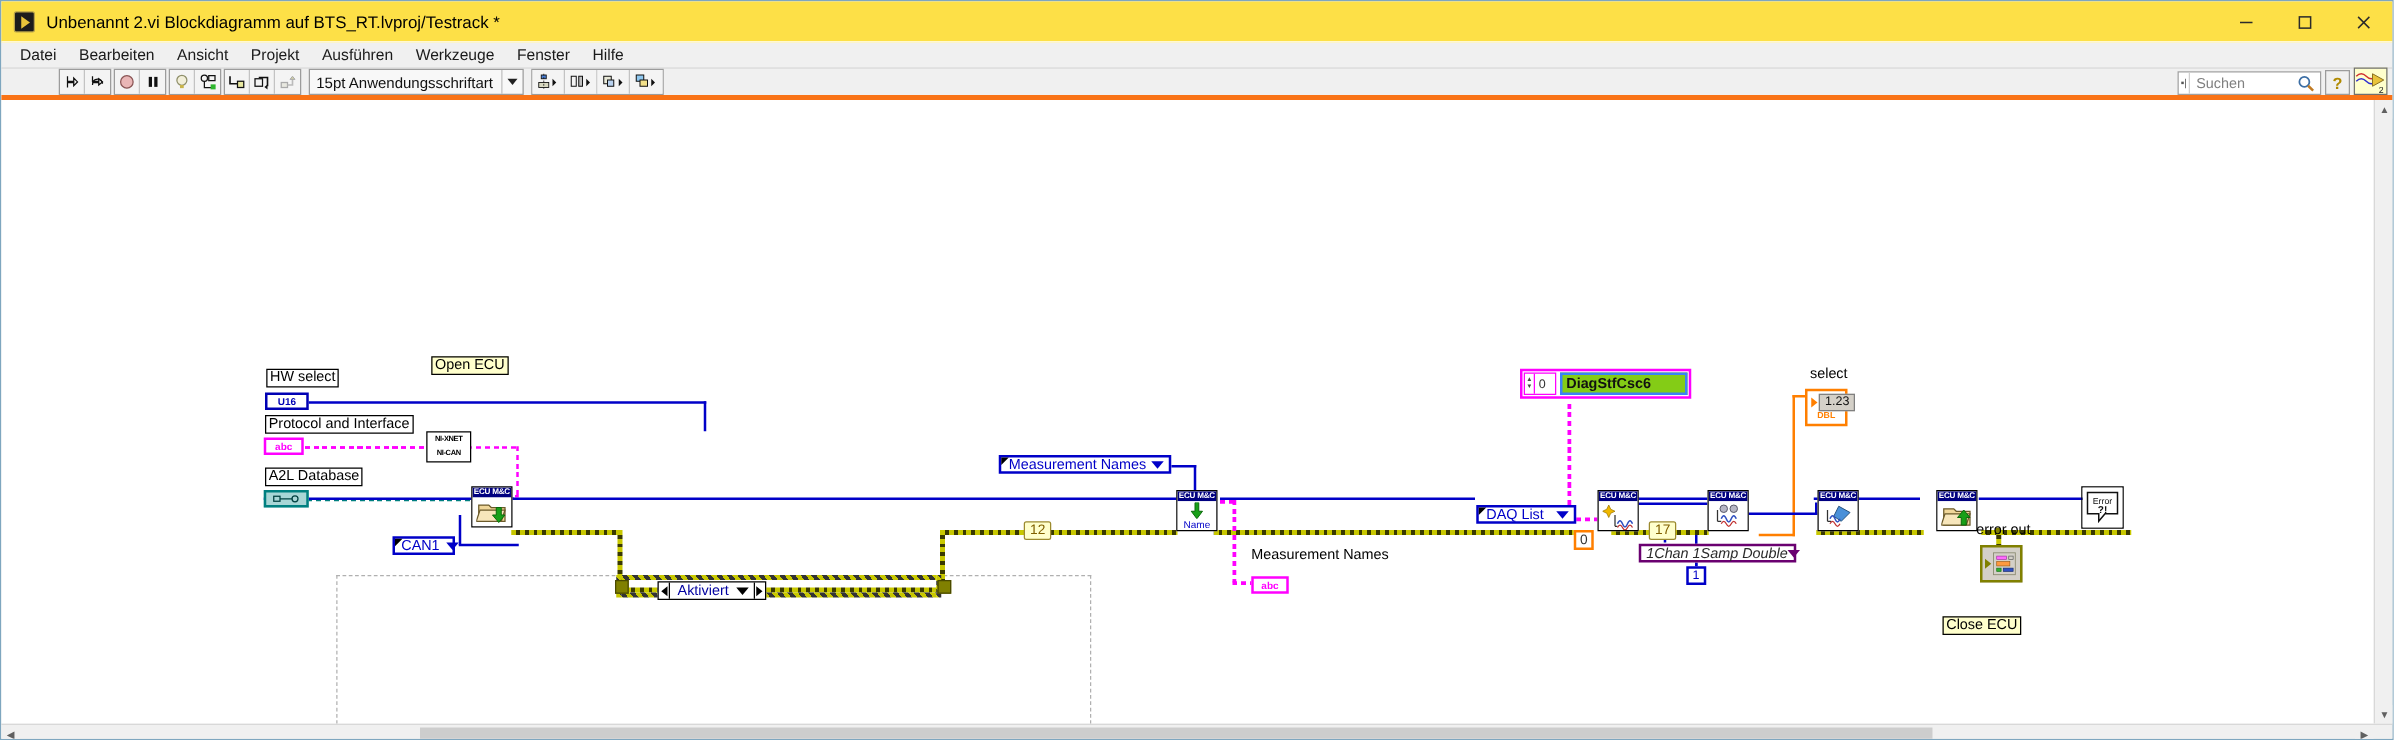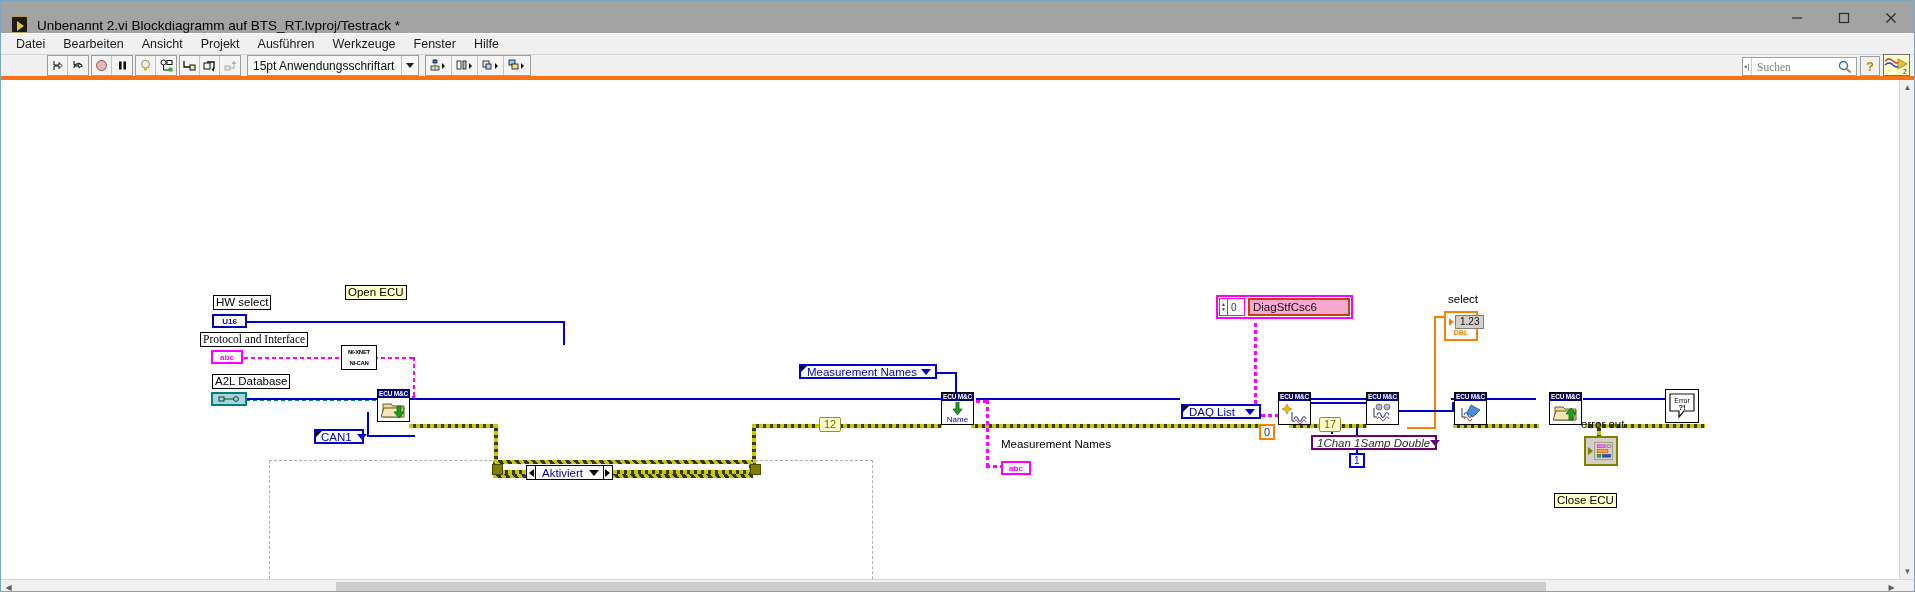--- a/index.html
+++ b/index.html
@@ -15,23 +15,23 @@
     position: relative;
     width: 1915px; height: 592px;
     background: #f0f0f0;
     border: 1px solid #7ea6bf;
     overflow: hidden;
   }
   
   .titlebar {
     position: relative;
     height: 33px;
-    background: #a3a3a3;
+    background: #fde047;
     display: flex;
-    align-items: flex-end;
+    align-items: center;
     border-bottom: 1px solid #ffffff;
   }
   .app-icon {
     width: 17px; height: 17px;
     margin-left: 10px; margin-right: 9px;
     background: #1c1c1c;
     border: 1px solid #b8a24a;
     border-radius: 2px;
     position: relative;
     flex: none;
@@ -134,21 +134,21 @@
     background: #ffffff;
     font-size: 11.5px; color: #808080;
     margin-right: 3px;
   }
   .search-box .sb-grip {
     width: 9px; height: 17px;
     border-right: 1px solid #cfcfcf;
     display:flex;align-items:center;justify-content:center;
     font-size: 8px; color: #555;
   }
-  .search-box .sb-text { flex: 1; padding-left: 5px; font-family: Liberation Serif, serif; }
+  .search-box .sb-text { flex: 1; padding-left: 5px; }
   .help-btn {
     width: 20px; height: 20px;
     border: 1px solid #9c9c9c;
     background: #f0f0f0;
     display: flex; align-items: center; justify-content: center;
     font-size: 13px; font-weight: bold; color: #b08a00;
     margin-right: 3px;
   }
   .ctxhelp {
     width: 27px; height: 22px;
@@ -307,27 +307,28 @@
     font-size: 10px; color: #333;
   }
   .arr-index .spin {
     width: 8px; height: 100%;
     display: flex; flex-direction: column;
     justify-content: center; align-items: center;
     border-right: 1px solid #ff00ff;
     font-size: 5px; line-height: 5px; color: #444;
   }
   .arr-elem {
-    border: 2px solid #c2410c;
-    background: #f9a8d4;
+    border: 2px solid #3b82f6;
+    background: #84cc16;
     font-size: 11.5px;
     color: #111;
     padding: 0 3px;
     display: flex; align-items: center;
     margin-left: 3px;
+    font-weight: bold;
   }
 
   
   .dbl-ind {
     position: absolute;
     border: 2px solid #ff7f00;
     background: #ffffff;
     padding: 2px 3px;
   }
   .dbl-ind .dv {
@@ -716,21 +717,21 @@
       <span class="ch-right">
           <span class="tri-r"></span>
         </span>
     </div>
 
     <div class="lbl" style="left:212px; top:215px;">HW select</div>
     <div class="term term-u16" style="left:211px; top:234px; width:35px;">
       <span>U16</span>
     </div>
 
-    <div class="lbl" style="left:199px; top:252px;font-family:Liberation Serif, serif;">Protocol and Interface</div>
+    <div class="lbl" style="left:211px; top:252px;">Protocol and Interface</div>
     <div class="term term-str" style="left:210px; top:270px; width:32px;">
       <span>abc</span>
     </div>
 
     <div class="lbl" style="left:211px; top:294px;text-align:center;">A2L Database</div>
     <div class="term term-path" style="left:210px; top:312px; width:36px;">
       <svg width="22" height="8" viewBox="0 0 22 8">
         <rect x="1" y="2" width="5" height="4" fill="none" stroke="#004040" stroke-width="1"></rect>
         <line x1="6" y1="4" x2="16" y2="4" stroke="#004040" stroke-width="1"></line>
         <circle cx="18" cy="4" r="2.4" fill="none" stroke="#004040" stroke-width="1"></circle>

